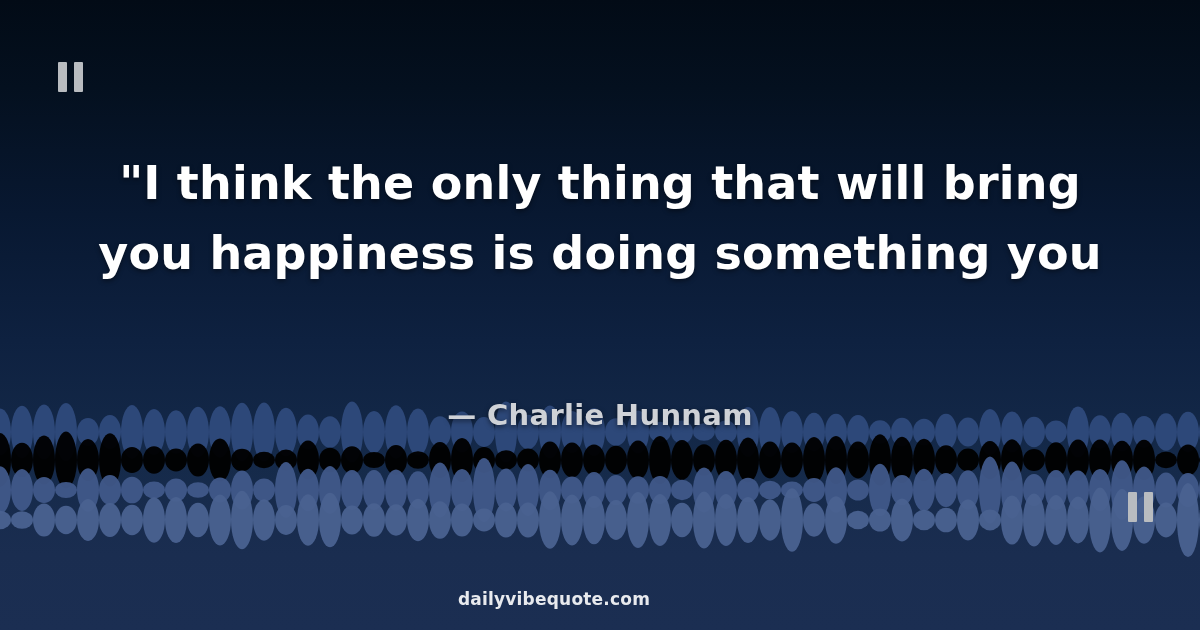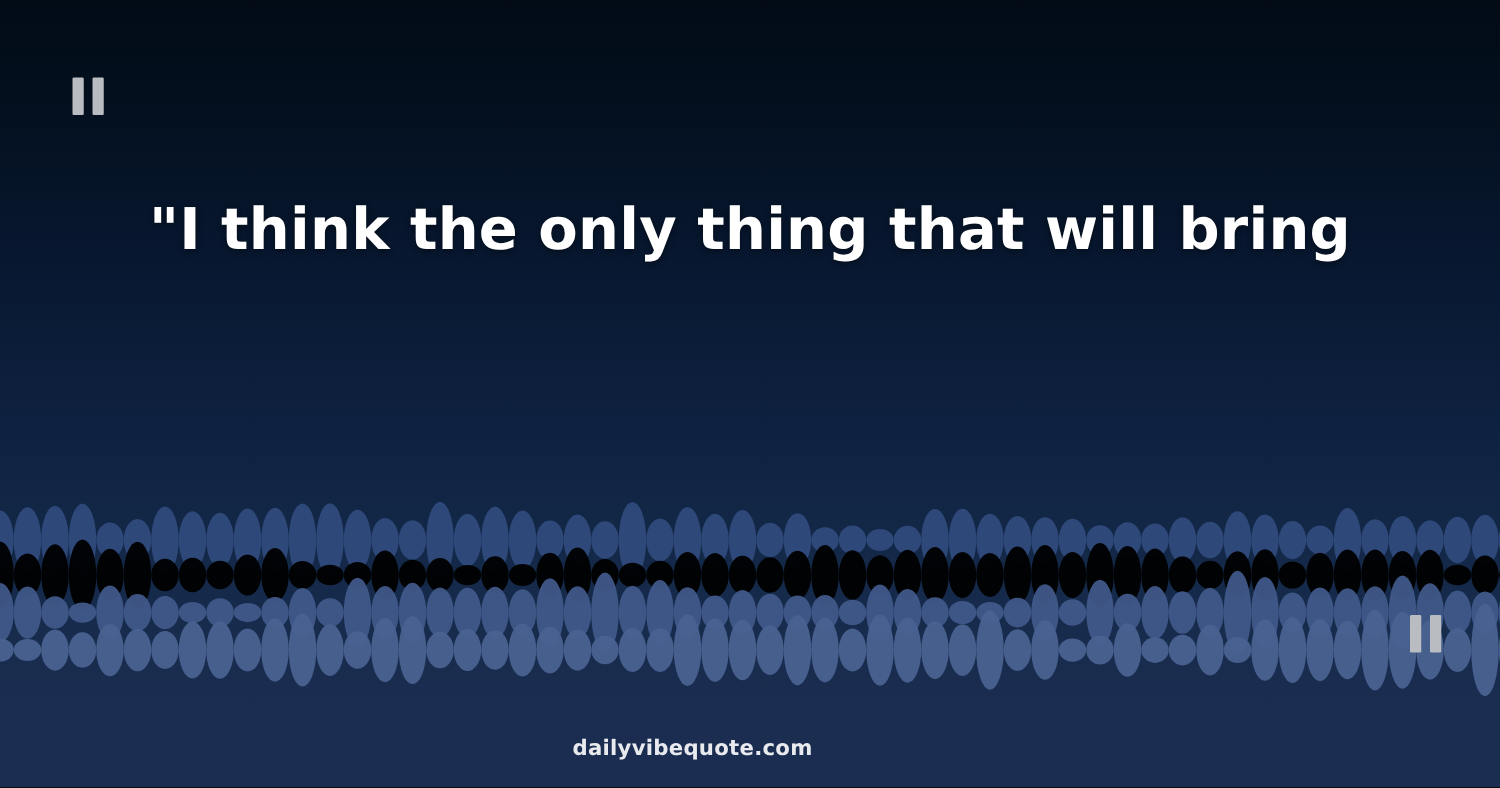--- a/index.html
+++ b/index.html
@@ -355,19 +355,21 @@
 
   <div class="quote-glyph bottom-right">
     <span class="bar"></span>
     <span class="bar"></span>
   </div>
 
   <div class="content">
 
     <div class="quote-text">
       <span class="quote-line">"I think the only thing that will bring</span>
+      <span class="quote-line">you happiness is doing something you</span>
     </div>
 
+    <div class="attribution">— Charlie Hunnam</div>
 
     <div class="footer-site">dailyvibequote.com</div>
 
   </div>
 </div>
 
 </body></html>

